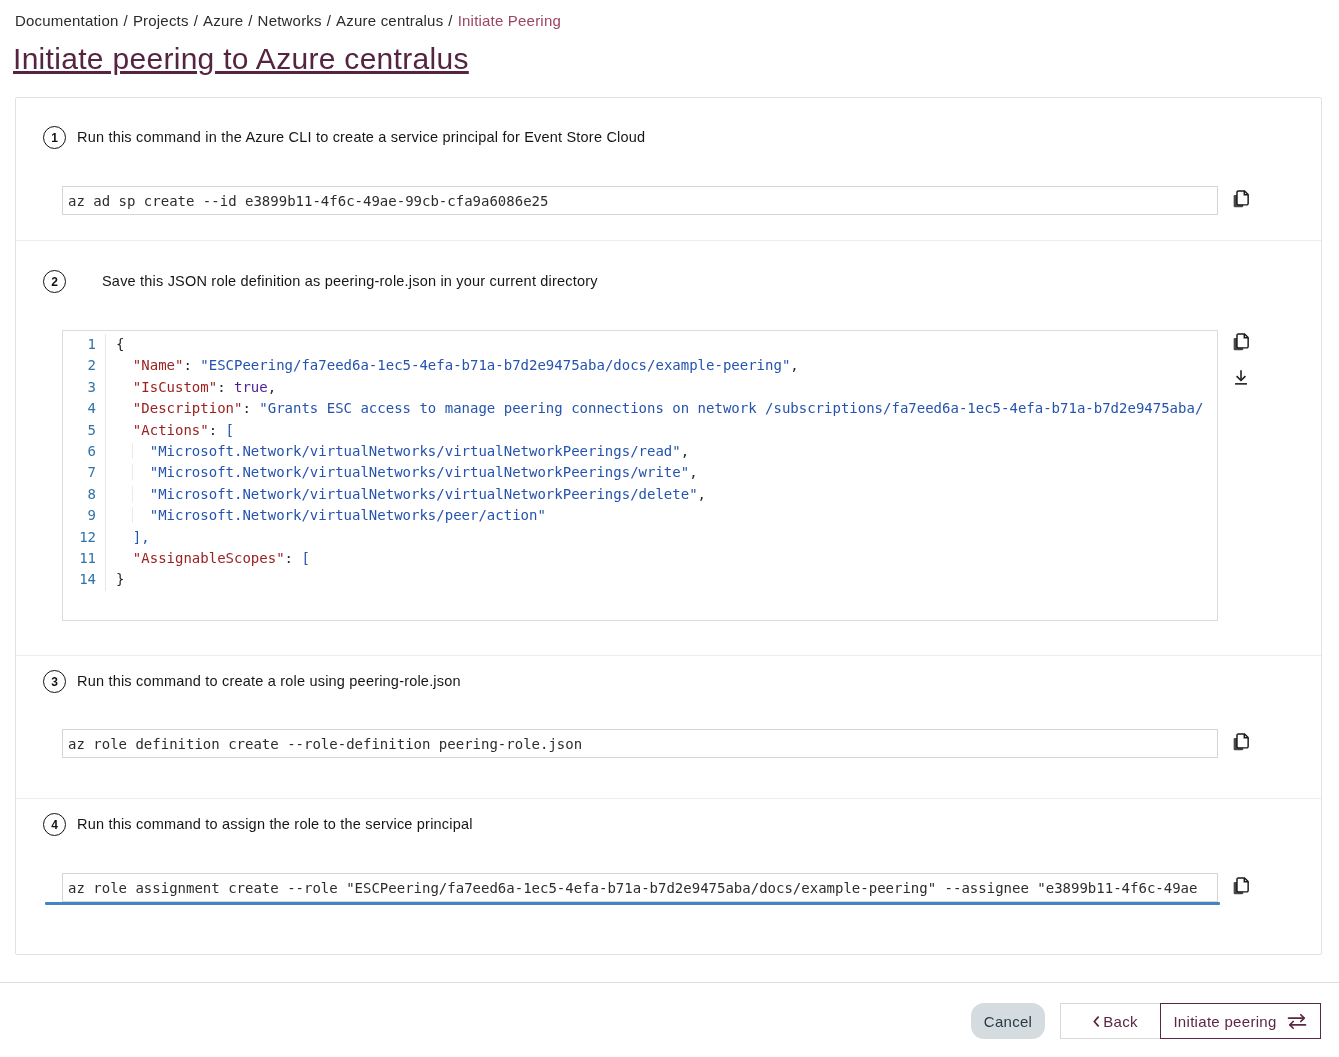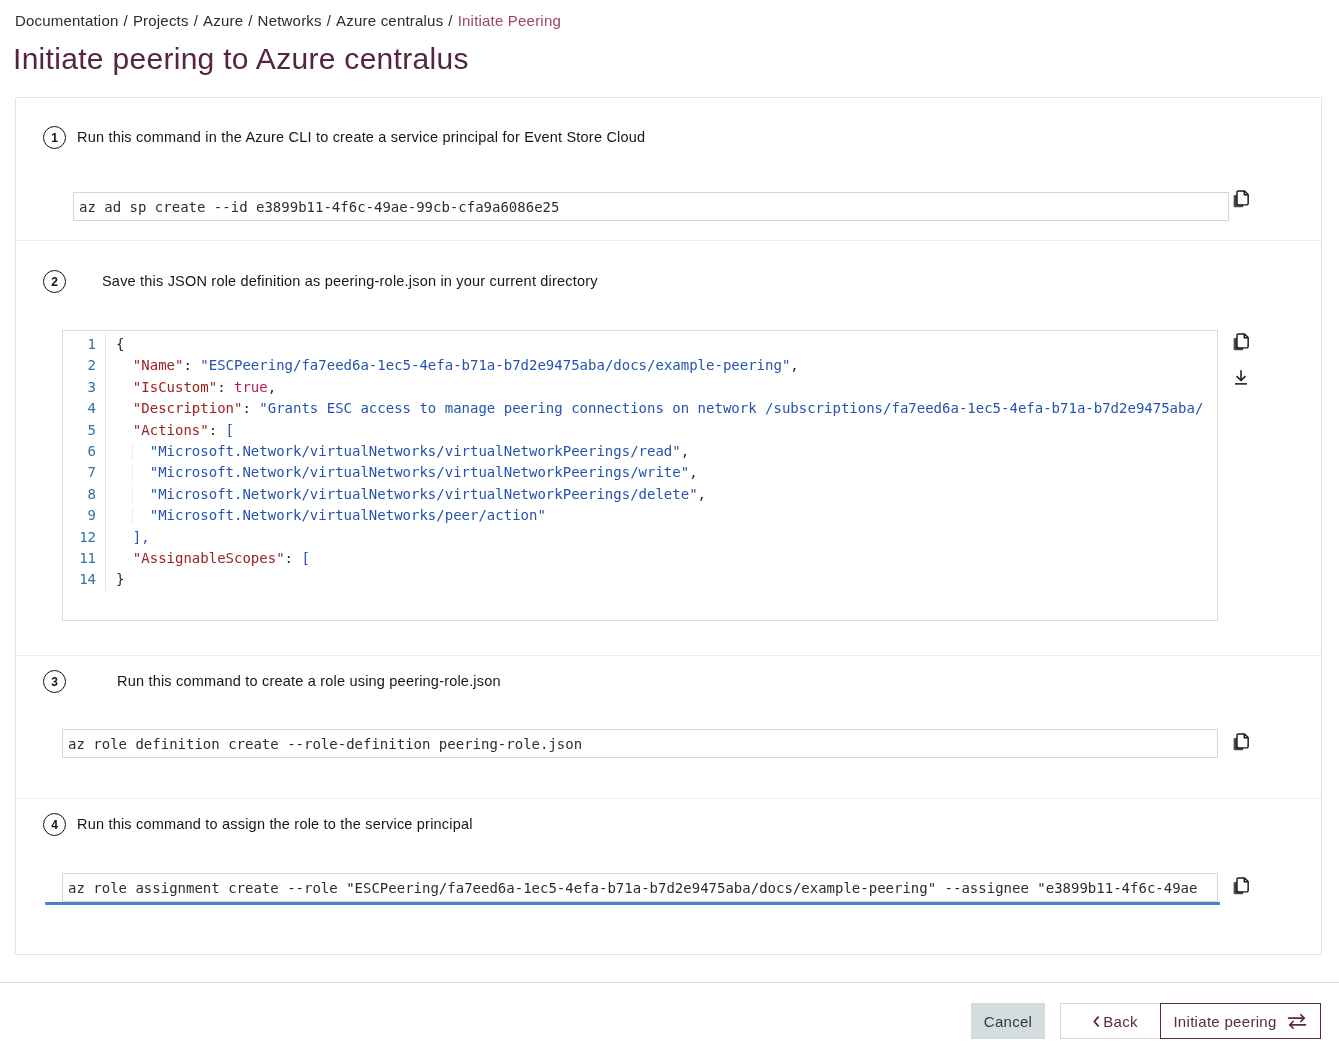--- a/index.html
+++ b/index.html
@@ -7,21 +7,21 @@
   body {
     width:1339px; height:1057px; position:relative; overflow:hidden;
     font-family:"Liberation Sans", sans-serif; color:#1c1c1c;
   }
   
   .breadcrumb { position:absolute; left:15px; top:12px; font-size:15px; color:#2b2b2b; letter-spacing:.2px; }
   .breadcrumb .crumb { color:#2b2b2b; cursor:pointer; }
   .breadcrumb .crumb.current { color:#9c4560; }
   .breadcrumb .sep { color:#2b2b2b; padding:0 5px; }
   
-  .page-title { position:absolute; left:13px; top:42px; font-size:30px; font-weight:500; color:#542440; letter-spacing:.3px; }
+  .page-title { position:absolute; left:13px; top:42px; font-size:30px; font-weight:500; color:#542440; letter-spacing:.3px;text-decoration:underline; }
   
   .card { position:absolute; left:15px; top:97px; width:1307px; height:858px; background:#fff; border:1px solid #e2e2e2; border-radius:2px; }
   .divider { position:absolute; left:16px; width:1305px; height:1px; background:#ececec; }
   .footer-divider { position:absolute; left:0; top:982px; width:1339px; height:1px; background:#dcdcdc; }
   
   .step-circle { position:absolute; width:23px; height:23px; border:1.5px solid #111; border-radius:50%;
     display:flex; align-items:center; justify-content:center; font-size:12px; font-weight:700; color:#111; }
   .step-text { position:absolute; left:77px; font-size:14.5px; color:#161616; letter-spacing:.2px; }
   
   .code-box { position:absolute; left:62px; width:1156px; height:29px; border:1px solid #d6d6d6; background:#fff;
@@ -31,46 +31,46 @@
   
   .editor { position:absolute; left:62px; top:330px; width:1156px; height:291px; border:1px solid #dcdcdc; background:#fff;
     overflow:hidden; font-family:"DejaVu Sans Mono", monospace; font-size:14px; padding-top:3px; }
   .cm-line { line-height:21.4px; height:21.4px; white-space:pre; }
   .cm-ln { display:inline-block; width:43px; text-align:right; padding-right:9px; border-right:1px solid #e7e7e7;
     margin-right:10px; color:#2f73a7; }
   .cm-guide { box-shadow: inset -1px 0 0 #ebebeb; }
   .tk-p { color:#24292e; }
   .tk-k { color:#9c2121; }
   .tk-s { color:#2553b0; }
-  .tk-b { color:#be185d; }
+  .tk-b { color:#4c1d95; }
   .tk-br { color:#2553b0; }
   .tk-g { color:#1f9d4d; }
   
   .h-scrollbar { position:absolute; left:45px; top:902px; width:1175px; height:3px; background:#4484c4; border-radius:1px; }
   
   .btn { position:absolute; top:1003px; height:36px; display:flex; align-items:center; justify-content:center;
     font-size:15px; letter-spacing:.3px; cursor:pointer; background:#fff; border:none; font-family:"Liberation Sans", sans-serif; }
-  .btn-cancel { left:971px; width:74px; background:#d5dce0; color:#2a3a42; }
+  .btn-cancel { left:971px; width:74px; background:#d5dce0; color:#2a3a42;border-radius:13px; }
   .btn-back { left:1060px; width:108px; border:1px solid #d8d8d8; color:#5b2744; }
   .btn-initiate { left:1160px; width:161px; border:1.5px solid #5b2744; color:#5b2744; gap:9px; }
 </style>
 </head>
 <body>
 
 <nav class="breadcrumb"><span class="crumb">Documentation</span><span class="sep">/</span><span class="crumb">Projects</span><span class="sep">/</span><span class="crumb">Azure</span><span class="sep">/</span><span class="crumb">Networks</span><span class="sep">/</span><span class="crumb">Azure centralus</span><span class="sep">/</span><span class="crumb current">Initiate Peering</span></nav>
 
 <h1 class="page-title">Initiate peering to Azure centralus</h1>
 
 <div class="card"></div>
 
 <div class="step-circle" style="left:43px; top:126px;">
     <span>1</span>
   </div>
 <div class="step-text" style="top:129px;">Run this command in the Azure CLI to create a service principal for Event Store Cloud</div>
-<div class="code-box" style="top:192px;margin-left:11px;">az ad sp create --id e3899b11-4f6c-49ae-99cb-cfa9a6086e25</div>
+<div class="code-box" style="top:186px;">az ad sp create --id e3899b11-4f6c-49ae-99cb-cfa9a6086e25</div>
 <button class="icon-btn" style="left:1229px; top:188px;">
   <span>
     <svg viewBox="0 0 24 24" width="22" height="22">
         <rect x="4" y="7.5" width="10.5" height="13.5" rx="1.5" fill="#474747"></rect>
         <path d="M9.2 3.2 h6.6 l4 4 v9.6 a1.6 1.6 0 0 1 -1.6 1.6 H9.2 a1.6 1.6 0 0 1 -1.6 -1.6 V4.8 a1.6 1.6 0 0 1 1.6 -1.6 z" fill="#ffffff" stroke="#1a1a1a" stroke-width="1.6"></path>
         <path d="M15.6 3.4 v4 h4" fill="none" stroke="#1a1a1a" stroke-width="1.6"></path>
       </svg>
   </span>
 </button>
 <div class="divider" style="top:240px;"></div>
@@ -111,21 +111,21 @@
         <path d="M7.2 11 l4.8 4.8 4.8 -4.8"></path>
         <path d="M5.5 19.5 h13"></path>
       </svg>
   </span>
 </button>
 <div class="divider" style="top:655px;"></div>
 
 <div class="step-circle" style="left:43px; top:670px;">
     <span>3</span>
   </div>
-<div class="step-text" style="top:673px;margin-left:40px;">Run this command to create a role using peering-role.json</div>
+<div class="step-text" style="top:673px;">Run this command to create a role using peering-role.json</div>
 <div class="code-box" style="top:729px;">az role definition create --role-definition peering-role.json</div>
 <button class="icon-btn" style="left:1229px; top:731px;">
   <span>
     <svg viewBox="0 0 24 24" width="22" height="22">
         <rect x="4" y="7.5" width="10.5" height="13.5" rx="1.5" fill="#474747"></rect>
         <path d="M9.2 3.2 h6.6 l4 4 v9.6 a1.6 1.6 0 0 1 -1.6 1.6 H9.2 a1.6 1.6 0 0 1 -1.6 -1.6 V4.8 a1.6 1.6 0 0 1 1.6 -1.6 z" fill="#ffffff" stroke="#1a1a1a" stroke-width="1.6"></path>
         <path d="M15.6 3.4 v4 h4" fill="none" stroke="#1a1a1a" stroke-width="1.6"></path>
       </svg>
   </span>
 </button>

